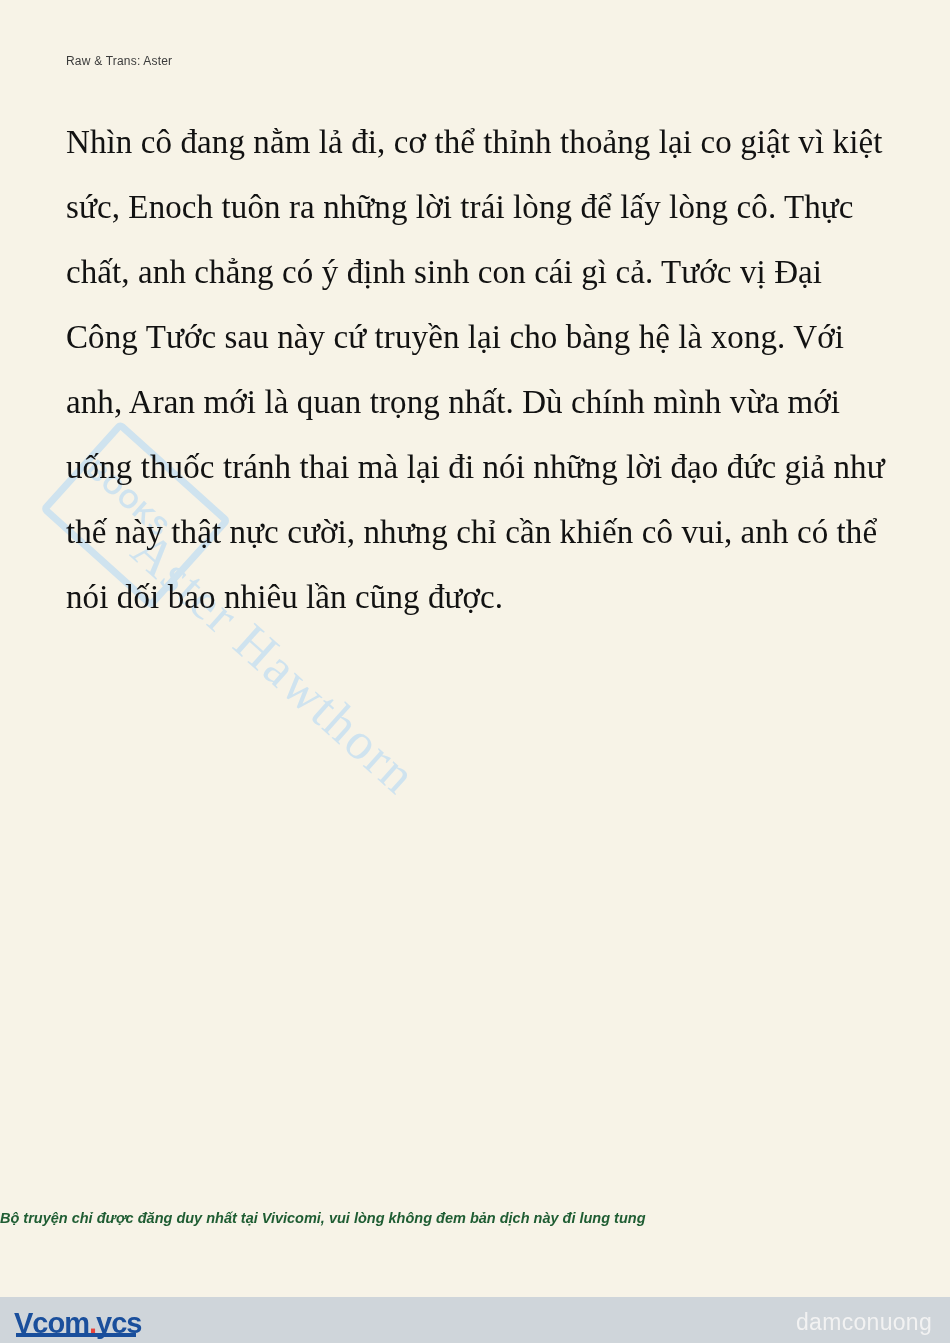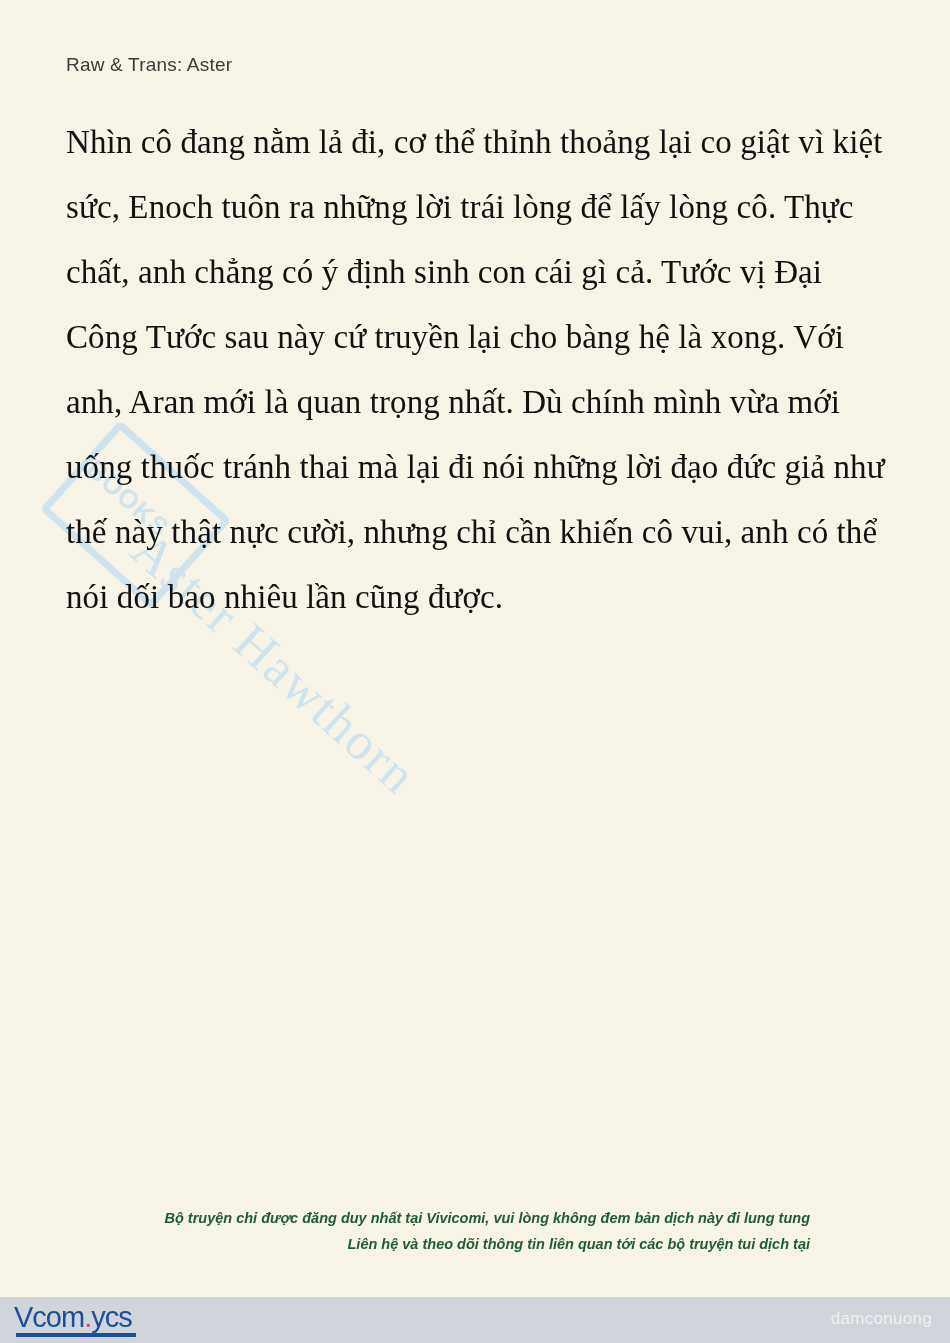--- a/index.html
+++ b/index.html
@@ -67,21 +67,21 @@
     font-weight: bold;
     letter-spacing: 1px;
   }
 
   
   .header {
     position: absolute;
     left: 66px;
     top: 54px;
     font-family: "Liberation Sans", sans-serif;
-    font-size: 19px;
+    font-size: 12px;
     color: #3b3b3b;
     letter-spacing: .2px;
     z-index: 3;
   }
 
   
   .content {
     position: absolute;
     left: 66px;
     top: 110px;
@@ -97,21 +97,21 @@
     letter-spacing: .1px;
   }
   .para + .para { margin-top: 84px; }
 
   
   .footer-notes {
     position: absolute;
     left: 0;
     top: 1205px;
     width: 810px;
-    text-align: right;
+    text-align: left;
     z-index: 3;
   }
   .footer-notes div {
     font-family: "Liberation Sans", sans-serif;
     font-size: 14.5px;
     font-weight: bold;
     font-style: italic;
     color: #1f5d33;
     line-height: 26px;
   }
@@ -122,23 +122,23 @@
     left: 0;
     bottom: 0;
     width: 950px;
     height: 46px;
     background: #cfd5da;
     z-index: 4;
   }
   .logo {
     position: absolute;
     left: 14px;
-    top: 4px;
+    top: 10px;
     font-family: "Liberation Sans", sans-serif;
-    font-weight: normal;
+    font-weight: bold;
     font-size: 29px;
     letter-spacing: -1px;
     color: #1a4f9c;
   }
   .logo .v { color: #1a4f9c; }
   .logo .com { color: #1a4f9c; }
   .logo .ycs { color: #1a4f9c; }
   .logo .dot { color: #e8453c; }
   .logo-under {
     position: absolute;
@@ -146,21 +146,21 @@
     top: 36px;
     width: 120px;
     height: 4px;
     background: #1a4f9c;
   }
   .bottom-right {
     position: absolute;
     right: 18px;
     top: 12px;
     font-family: "Liberation Sans", sans-serif;
-    font-size: 17px;
+    font-size: 23px;
     color: #f2f2f2;
     letter-spacing: .3px;
   }
 </style>
 </head>
 <body>
 
 <div class="page">
 
   <div class="wm-diag">
@@ -172,21 +172,20 @@
   </div>
 
   <div class="header">Raw &amp; Trans: Aster</div>
 
   <div class="content">
     <p class="para">Nhìn cô đang nằm lả đi, cơ thể thỉnh thoảng lại co giật vì kiệt sức, Enoch tuôn ra những lời trái lòng để lấy lòng cô. Thực chất, anh chẳng có ý định sinh con cái gì cả. Tước vị Đại Công Tước sau này cứ truyền lại cho bàng hệ là xong. Với anh, Aran mới là quan trọng nhất. Dù chính mình vừa mới uống thuốc tránh thai mà lại đi nói những lời đạo đức giả như thế này thật nực cười, nhưng chỉ cần khiến cô vui, anh có thể nói dối bao nhiêu lần cũng được.</p>
   </div>
 
   <div class="footer-notes">
     <div>Bộ truyện chỉ được đăng duy nhất tại Vivicomi, vui lòng không đem bản dịch này đi lung tung</div>
-    <div>Liên hệ và theo dõi thông tin liên quan tới các bộ truyện tui dịch tại</div>
   </div>
 
   <div class="bottom-bar">
     <div class="logo">
       <span class="v">V</span><span class="com">com</span><span class="dot">.</span><span class="ycs">ycs</span>
     </div>
     <div class="logo-under"></div>
     <div class="bottom-right">damconuong</div>
   </div>
 

